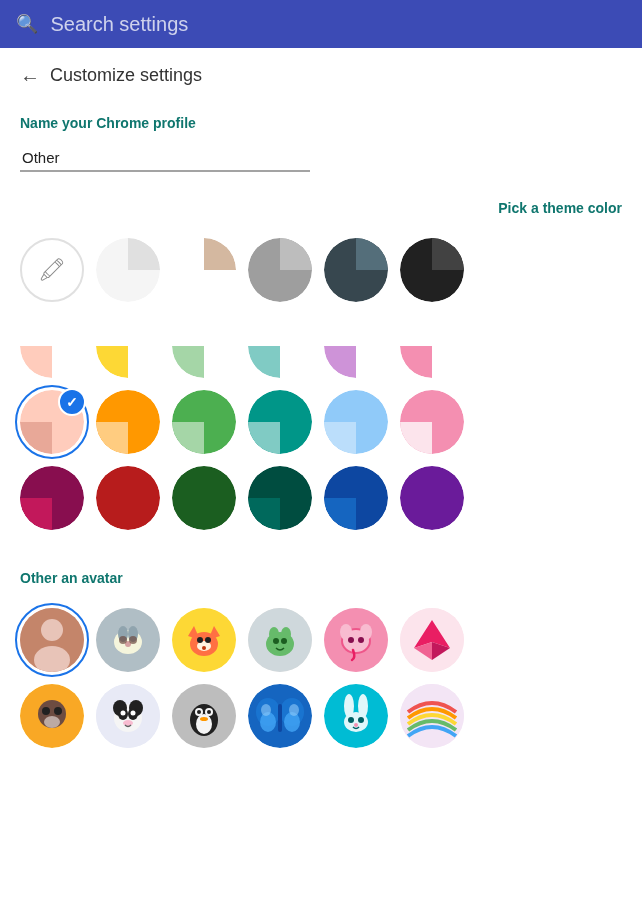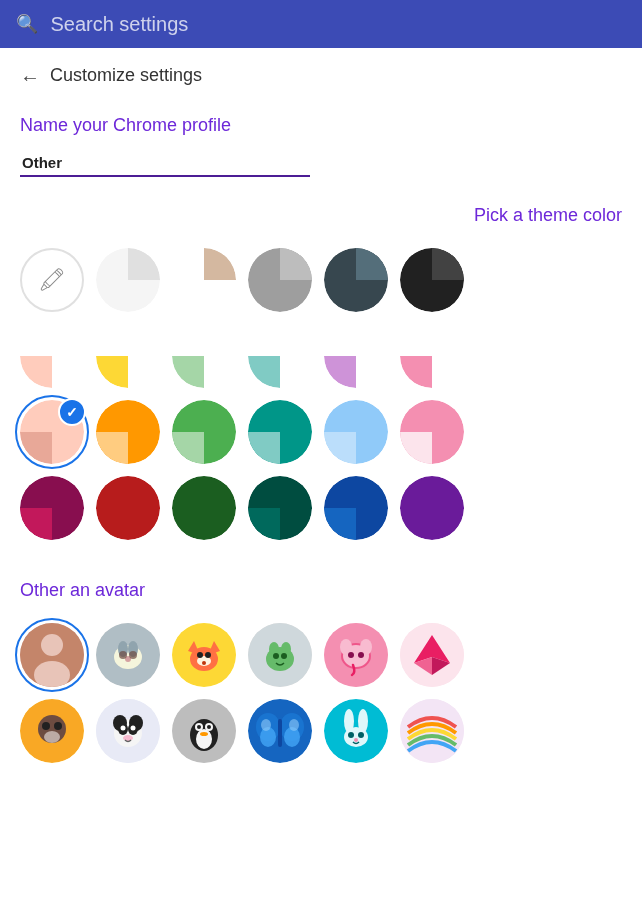--- a/index.html
+++ b/index.html
@@ -34,40 +34,39 @@
       align-items: center;
       gap: 10px;
       margin-bottom: 28px;
       cursor: pointer;
     }
     .back-arrow { font-size: 20px; color: #444; }
     .back-label { font-size: 18px; color: #333; font-weight: 400; }
 
     
     .section-label {
-      font-size: 18px;
-      color: #6d28d9;
+      font-size: 14px;
+      color: #0f766e;
       margin-bottom: 14px;
-      font-weight: 400;
+      font-weight: 700;
     }
 
     
     .name-input-wrapper {
       margin-bottom: 28px;
     }
     .name-input {
       width: 290px;
       border: none;
-      border-bottom: 2px solid #4c1d95;
+      border-bottom: 2px solid #a3a3a3;
       outline: none;
       font-size: 15px;
       color: #222;
       padding: 4px 2px;
       background: transparent;
-      font-weight: bold;
     }
 
     
     .color-section { margin-bottom: 32px; text-align: right; }
     .color-grid {
       display: grid;
       grid-template-columns: repeat(6, 64px);
       gap: 12px;
       padding: 8px 0;
     }

